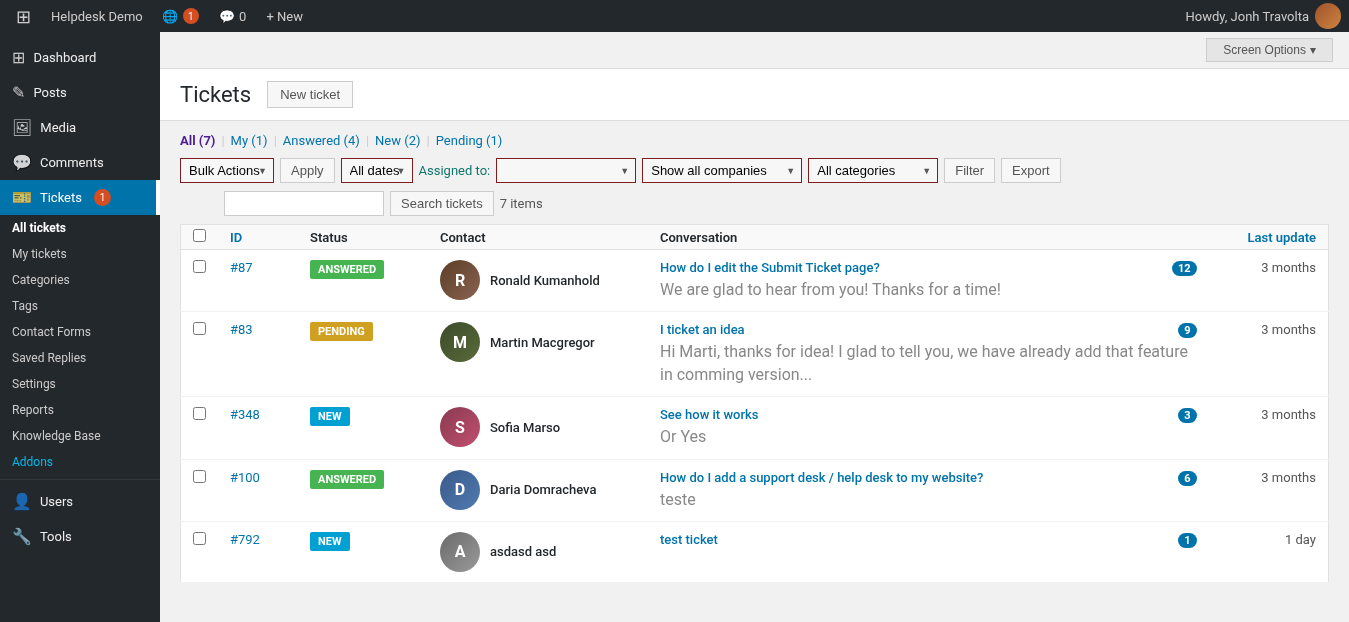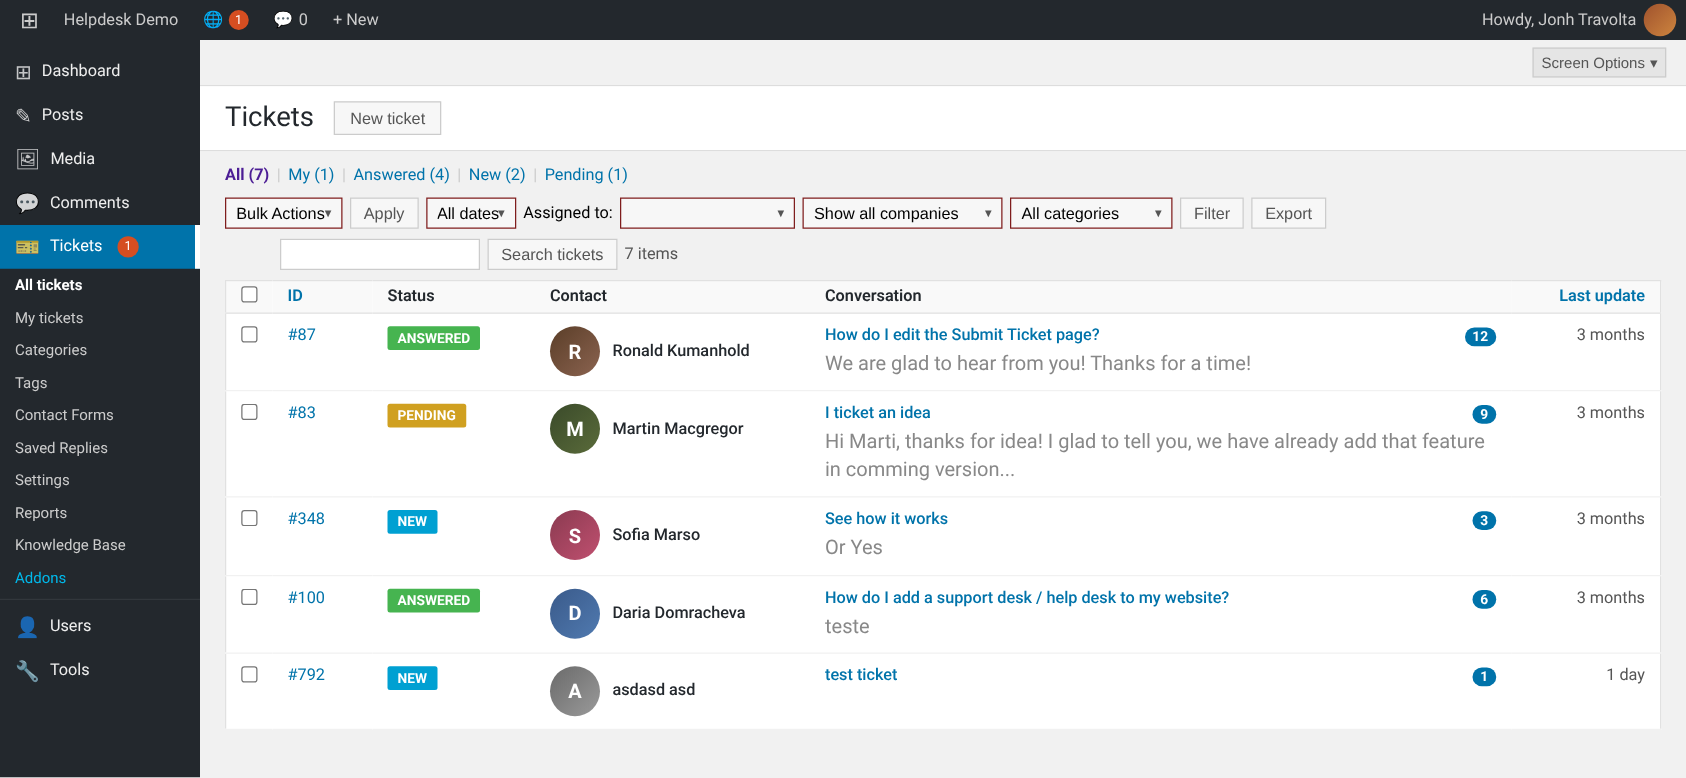--- a/index.html
+++ b/index.html
@@ -65,21 +65,21 @@
     .screen-options-bar {
       background: #f1f1f1;
       display: flex;
       justify-content: flex-end;
       padding: 6px 16px;
       border-bottom: 1px solid #ddd;
     }
     .screen-options-btn {
       background: #e5e5e5;
       border: 1px solid #ccc;
-      padding: 4px 6px;
+      padding: 4px 16px;
       font-size: 12px;
       cursor: pointer;
       color: #555;
       display: flex; align-items: center; gap: 4px;
     }
 
     
     .page-header {
       background: #fff;
       padding: 12px 20px;
@@ -154,21 +154,21 @@
       pointer-events: none;
     }
     .btn-apply {
       background: #f7f7f7;
       border: 1px solid #ccc;
       padding: 4px 10px;
       font-size: 13px;
       cursor: pointer;
       color: #555;
     }
-    .label-assigned { font-size: 13px; color: #000000; }
+    .label-assigned { font-size: 13px; color: #0f766e; }
     .btn-filter {
       background: #f7f7f7;
       border: 1px solid #ccc;
       padding: 4px 10px;
       font-size: 13px;
       cursor: pointer;
       color: #555;
     }
     .btn-export {
       background: #f7f7f7;

